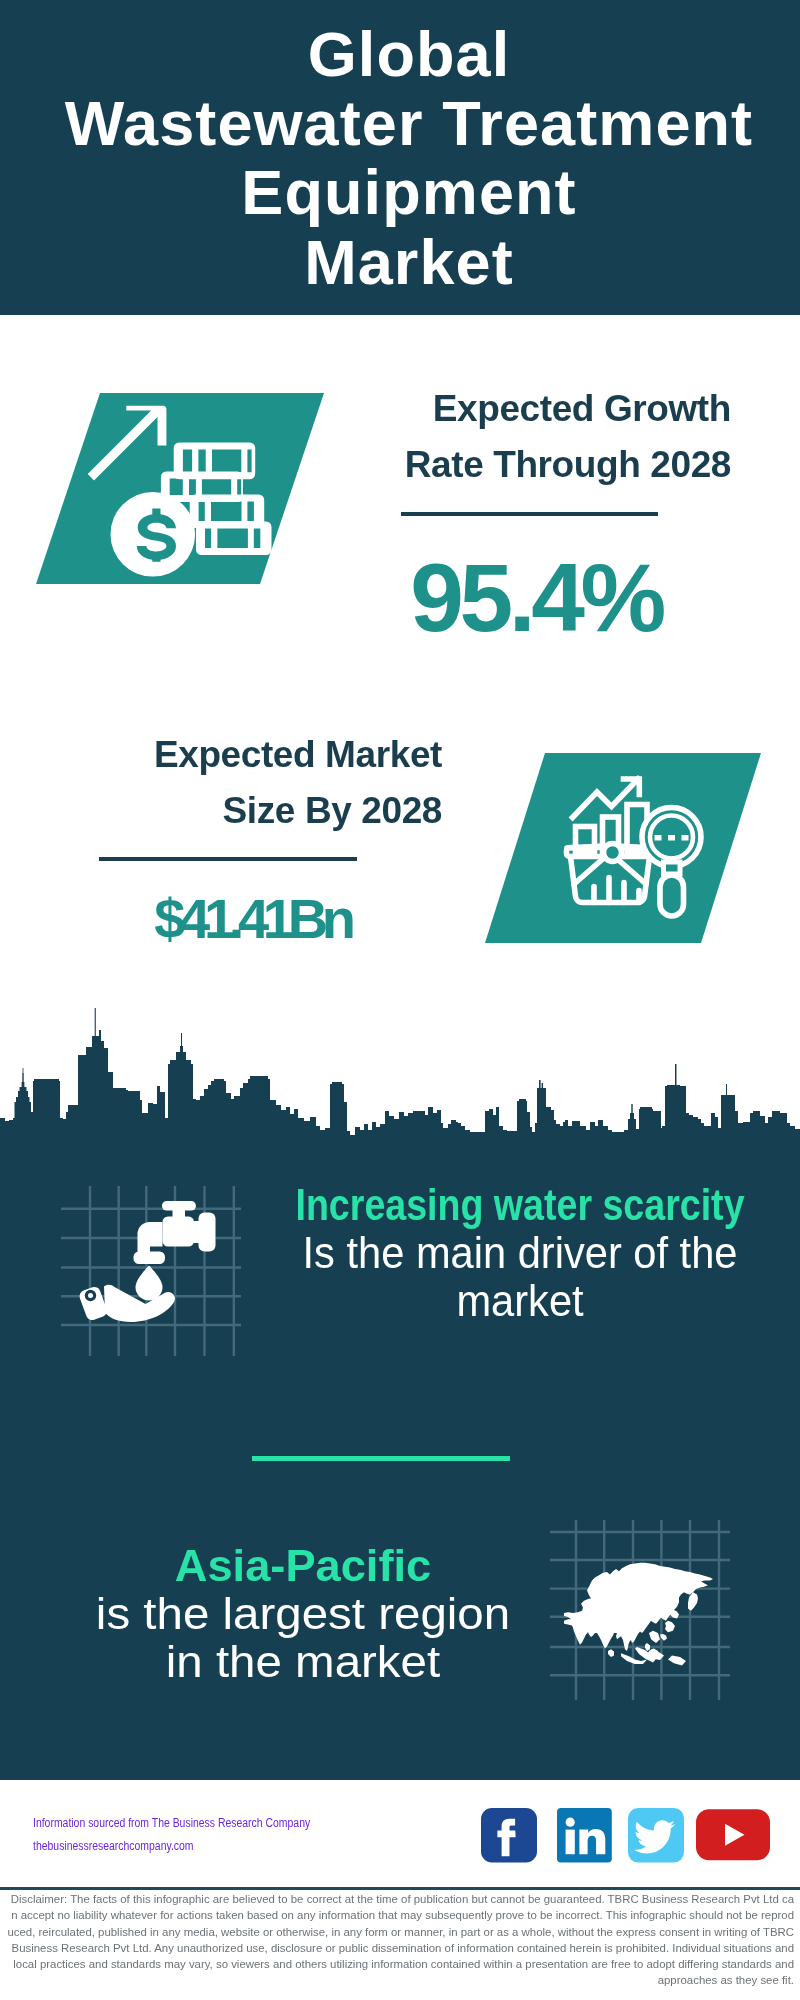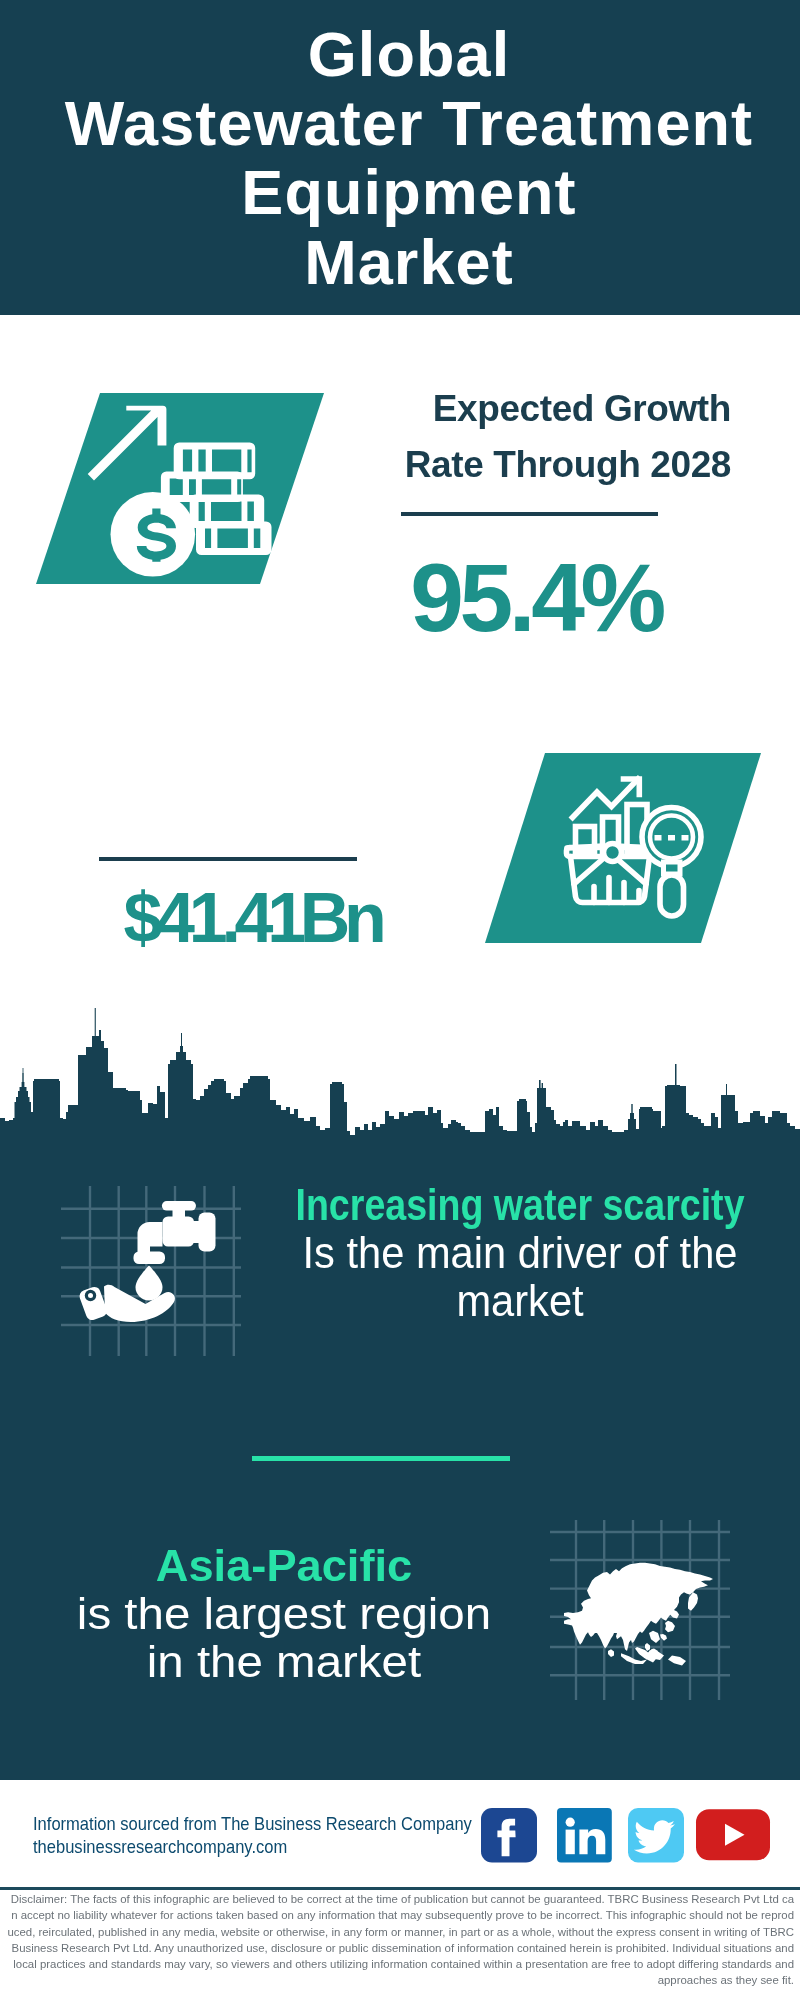--- a/index.html
+++ b/index.html
@@ -10,21 +10,21 @@
   
   .header{position:absolute;left:0;top:0;width:800px;height:315px;background:#164051;padding-left:44px;}
   .title{position:absolute;left:9px;top:20px;width:800px;text-align:center;color:#ffffff;
          font-weight:bold;font-size:63px;line-height:69.2px;letter-spacing:1.1px;}
 
   
   .stat-head{color:#1b3e4e;font-weight:bold;font-size:37px;line-height:56.3px;text-align:right;letter-spacing:-0.4px;}
   .stat-rule{height:4px;background:#1b3e4e;position:absolute;}
   .stat-val{color:#1d918a;font-weight:bold;text-align:center;}
   .v1{font-size:96.5px;line-height:96.5px;letter-spacing:-4.4px;}
-  .v2{font-size:70px;line-height:83px;letter-spacing:-6.3px;}
+  .v2{font-size:56px;line-height:83px;letter-spacing:-6.3px;}
 
   .blk1-text{position:absolute;left:351px;top:381px;width:380px;}
   .blk1-rule{left:401px;top:512px;width:257px;}
   .blk1-val{position:absolute;left:346px;top:550px;width:380px;}
 
   .blk2-text{position:absolute;left:62px;top:727px;width:380px;}
   .blk2-rule{left:99px;top:857px;width:258px;}
   .blk2-val{position:absolute;left:62px;top:877px;width:380px;}
 
   
@@ -39,24 +39,24 @@
 
   .msg{font-size:45px;line-height:47.8px;text-align:center;color:#ffffff;}
   .msg span{display:block;}
   .drv-text .hl{transform:scaleX(0.835);}
   .drv-text .rg{transform:scaleX(0.925);}
   .reg-text .hl{transform:scaleX(1.005);}
   .reg-text .rg{transform:scaleX(1.055);}
   .hl{color:#28e2a8;font-weight:bold;}
 
   .drv-text{position:absolute;left:240px;top:1181px;width:560px;white-space:nowrap;}
-  .reg-text{position:absolute;left:4px;top:1542px;width:560px;white-space:nowrap;}
-
-  
-  .src{position:absolute;left:33px;top:1812px;font-size:19px;line-height:23px;color:#0c4a6e;}
+  .reg-text{position:absolute;left:23px;top:1542px;width:560px;white-space:nowrap;}
+
+  
+  .src{position:absolute;left:33px;top:1812px;font-size:12px;line-height:23px;color:#6d28d9;}
   .src div{transform:scaleX(0.87);transform-origin:left center;}
   .social{position:absolute;left:481px;top:1808px;}
   .topline{position:absolute;left:0;top:1887px;width:800px;height:3px;background:#1d4a5c;}
   .disclaimer{position:absolute;left:7px;top:1891px;width:787px;font-size:11.42px;
               line-height:16.25px;color:#6b7278;text-align:right;word-break:break-all;}
 </style>
 </head>
 <body>
 
 <div class="page">
@@ -90,20 +90,23 @@
   </div>
 
   <div class="blk1-text">
     <div class="stat-head">Expected Growth<br>Rate Through 2028</div>
   </div>
   <div class="blk1-rule stat-rule"></div>
   <div class="blk1-val">
     <div class="stat-val v1">95.4%</div>
   </div>
 
+  <div class="blk2-text">
+    <div class="stat-head">Expected Market<br>Size By 2028</div>
+  </div>
   <div class="blk2-rule stat-rule"></div>
   <div class="blk2-val">
     <div class="stat-val v2">$41.41Bn</div>
   </div>
 
   <div class="para" style="left:485px;top:753px;">
     <svg width="276" height="190" viewBox="0 0 276 190">
       <polygon points="60,0 276,0 216,190 0,190" fill="#1d918a"></polygon>
       <g fill="none" stroke="#ffffff" stroke-width="5.6" stroke-linecap="square" stroke-linejoin="miter">
         <polyline points="87.5,64.5 112,39 126.5,53.5 153,26"></polyline>

